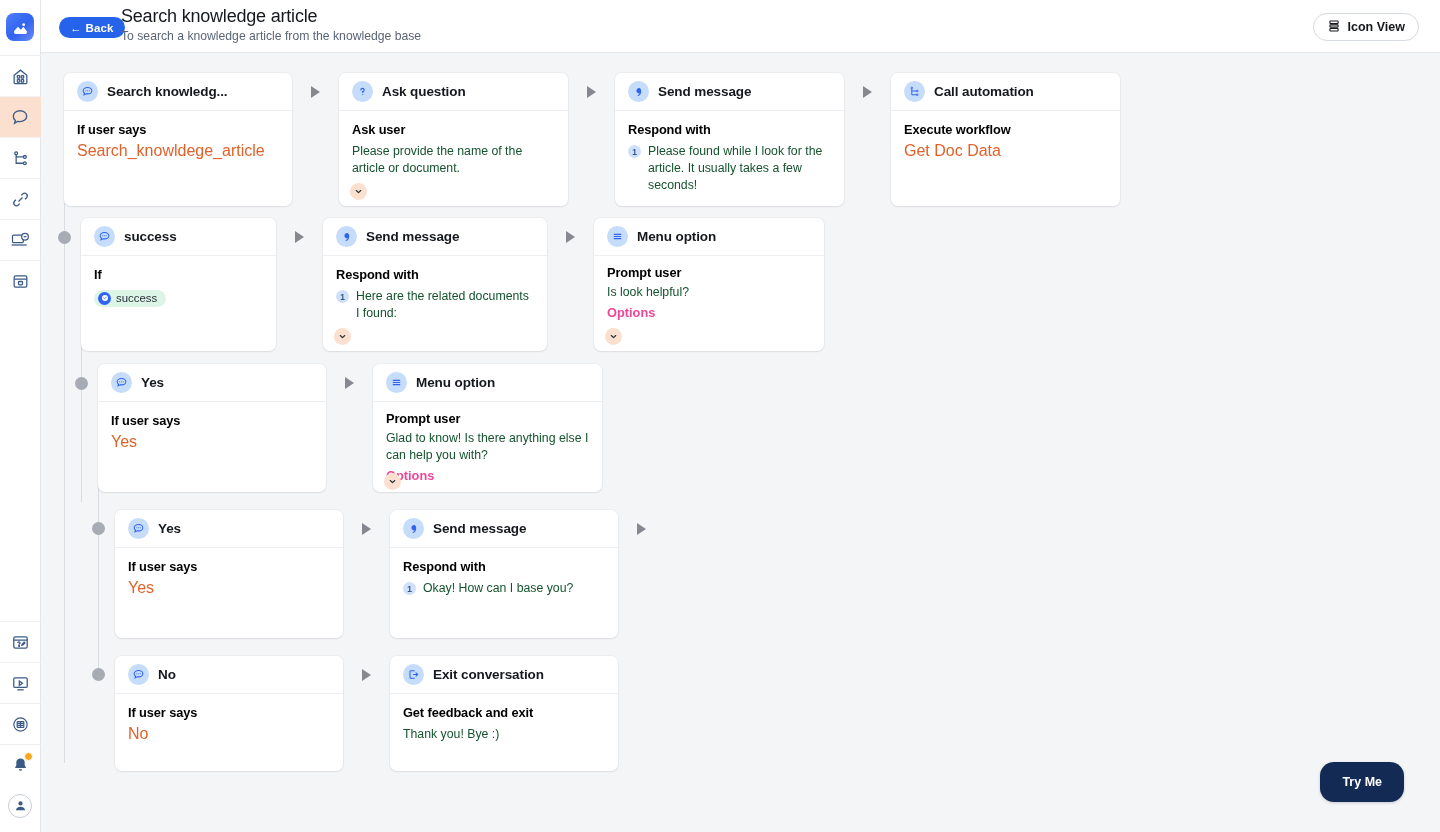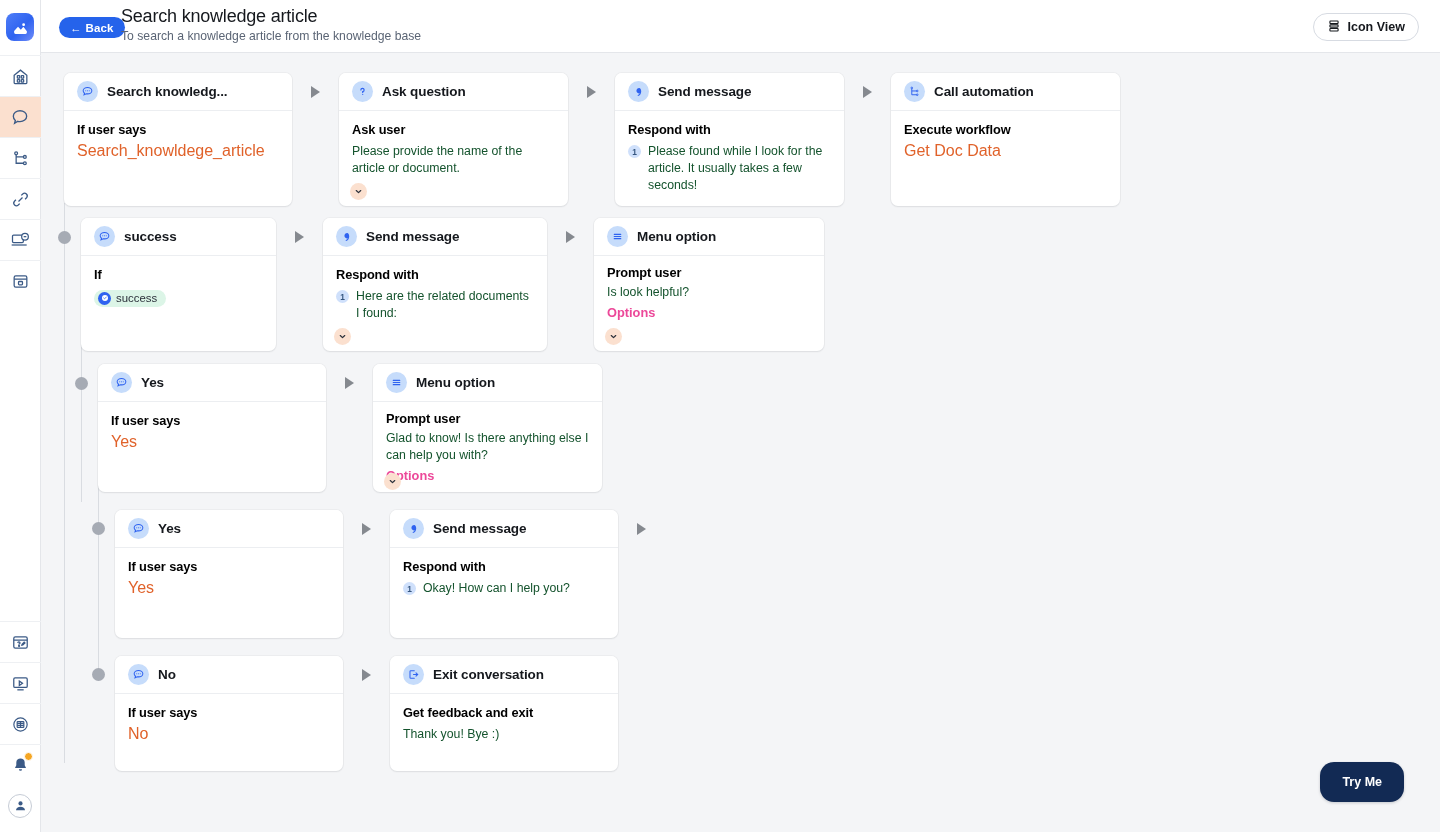--- a/index.html
+++ b/index.html
@@ -565,21 +565,21 @@
           <svg width="13" height="13" viewBox="0 0 24 24" fill="#2f63f0">
             <path d="M13.4 5.6c-3 0-5.2 2.3-5.2 5.2 0 2.7 1.9 4.7 4.4 4.7.5 0 1-.08 1.4-.23-.5 1.7-1.9 2.9-3.7 3.4l.7 1.7c3.6-.95 6-4 6-8.3 0-3.9-1.7-6.47-3.6-6.47z"></path>
           </svg>
         </span>
         <span class="card-title">Send message</span>
       </div>
       <div class="card-body" style="height:90px;">
         <div class="body-label">Respond with</div>
         <div class="numbered">
           <span class="num-badge">1</span>
-          <span class="body-text">Okay! How can I help you?</span>
+          <span class="body-text">Okay! How can I base you?</span>
         </div>
       </div>
     </div>
     <div class="gap" style="width:19px"></div>
     <div class="arrow"></div>
   </div>
 
   <div class="row" style="left:74px; top:603px;">
     <div class="card" style="width:228px;height:115px;">
       <div class="card-head">

